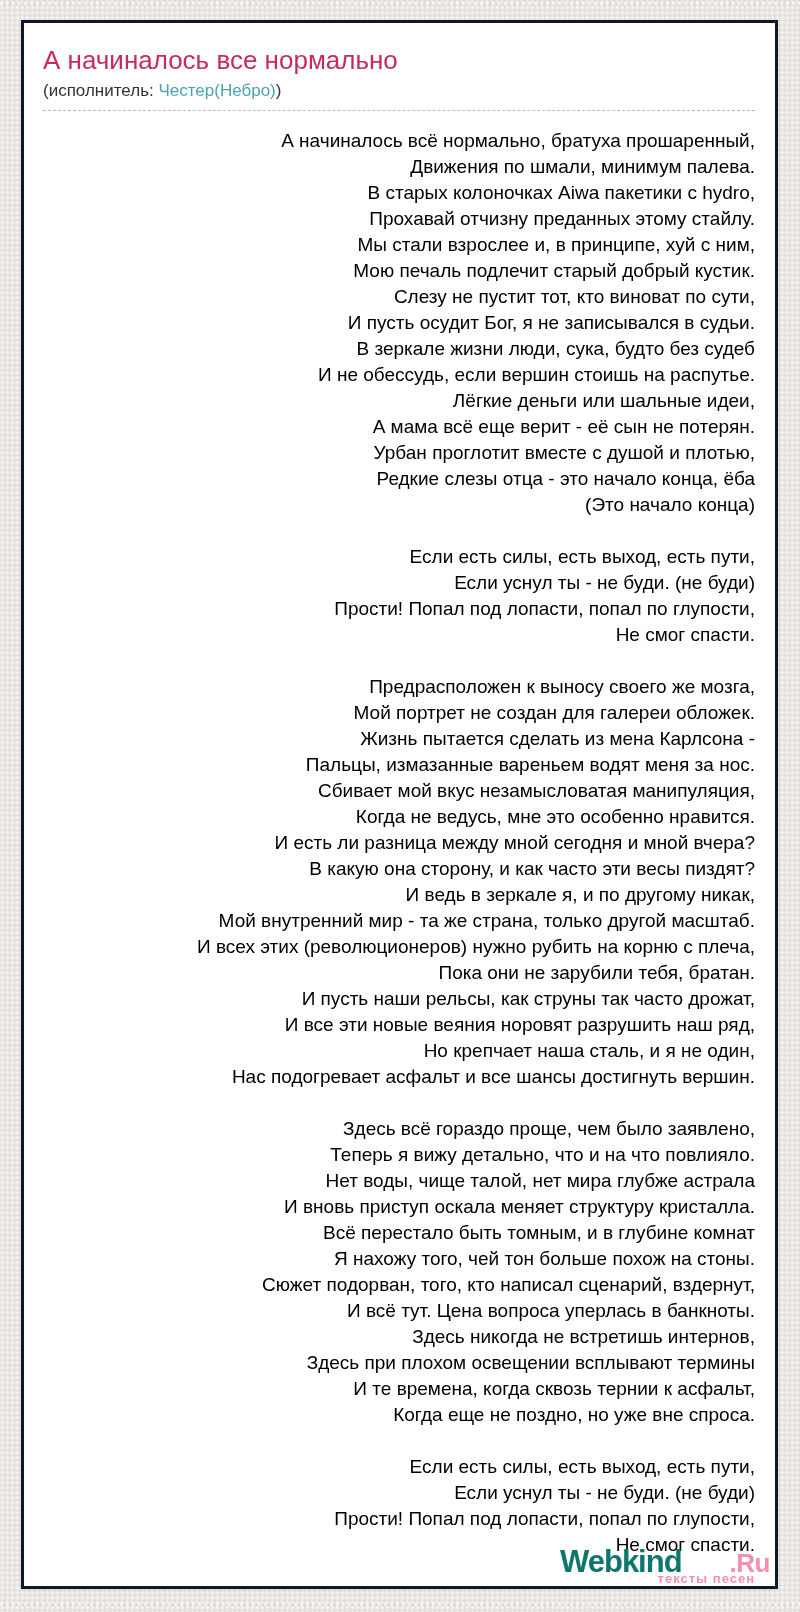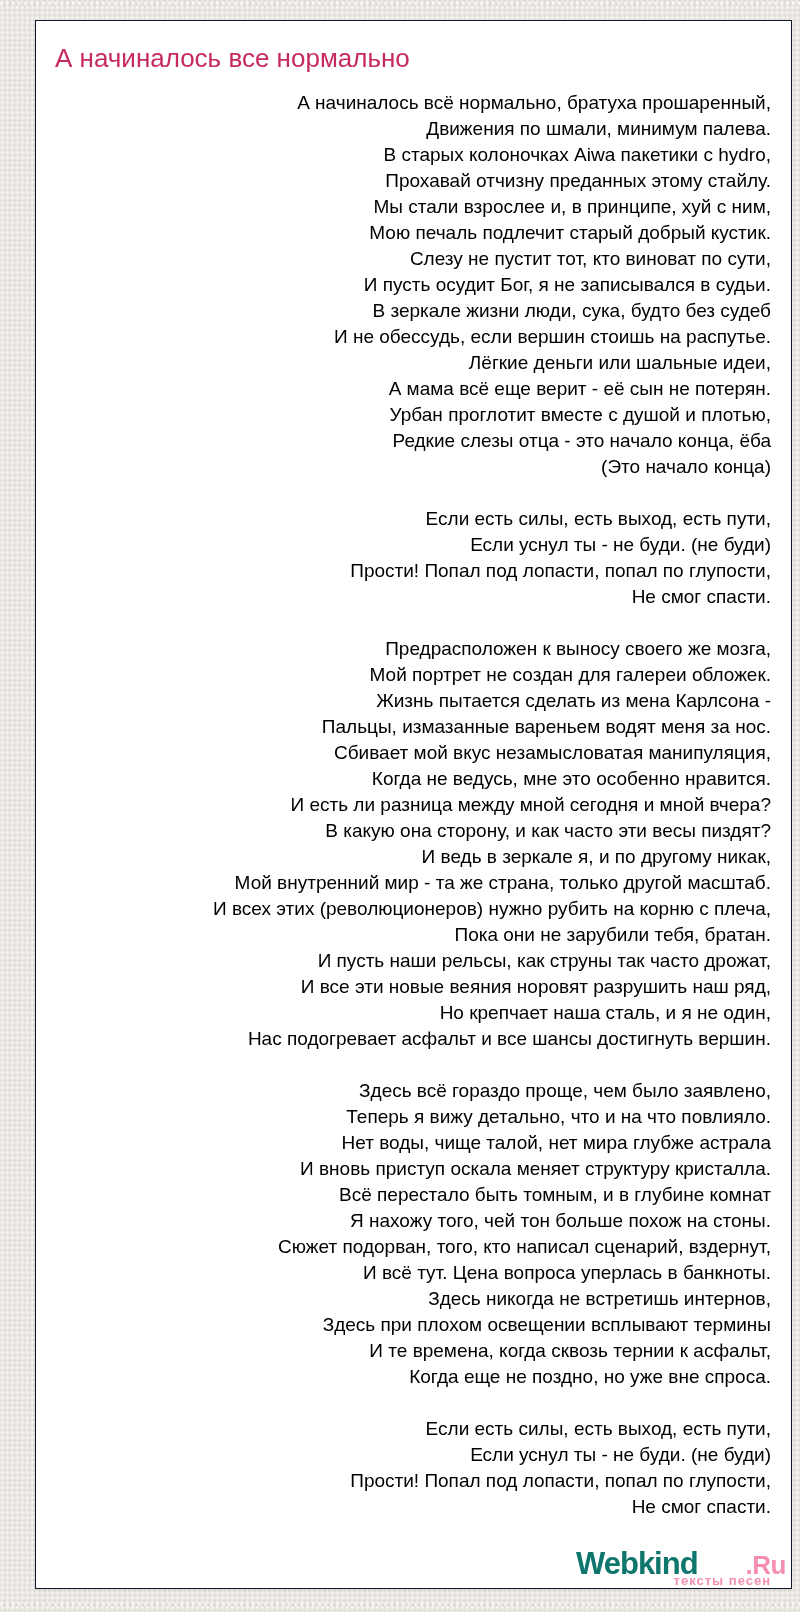--- a/index.html
+++ b/index.html
@@ -27,27 +27,27 @@
     width: 100%;
     height: 3px;
     background-image: repeating-linear-gradient(to right, rgba(255,255,255,0.9) 0 3px, rgba(190,186,178,0.35) 3px 6px);
     opacity: 0.6;
   }
   .edge-dots.top { top: 2px; }
   .edge-dots.bottom { bottom: 6px; }
 
   .card {
     position: absolute;
-    left: 35px;
+    left: 21px;
     top: 20px;
     width: 757px;
     height: 1569px;
     box-sizing: border-box;
     background: #ffffff;
-    border: 1px solid #0f172a;
+    border: 3px solid #0f172a;
     box-shadow: 0 1px 3px rgba(0,0,0,0.08);
   }
   .card-inner {
     padding: 22px 20px 0 19px;
   }
   h1.song-title {
     margin: 0 0 6px 0;
     font-size: 26px;
     line-height: 30px;
     font-weight: 400;
@@ -113,20 +113,21 @@
 <body>
 
 <div class="edge-dots top"></div>
 <div class="edge-dots bottom"></div>
 
 <div class="card">
   <div class="card-inner">
 
     <h1 class="song-title">А начиналось все нормально</h1>
 
+    <div class="artist-line"><span>(исполнитель: </span><a class="artist-link">Честер(Небро)</a><span>)</span></div>
 
     <div class="lyrics" id="lyrics-container">
         <div class="stanza">
           <div class="lyric-line">А начиналось всё нормально, братуха прошаренный,</div>
           <div class="lyric-line">Движения по шмали, минимум палева.</div>
           <div class="lyric-line">В старых колоночках Aiwa пакетики с hydro,</div>
           <div class="lyric-line">Прохавай отчизну преданных этому стайлу.</div>
           <div class="lyric-line">Мы стали взрослее и, в принципе, хуй с ним,</div>
           <div class="lyric-line">Мою печаль подлечит старый добрый кустик.</div>
           <div class="lyric-line">Слезу не пустит тот, кто виноват по сути,</div>

